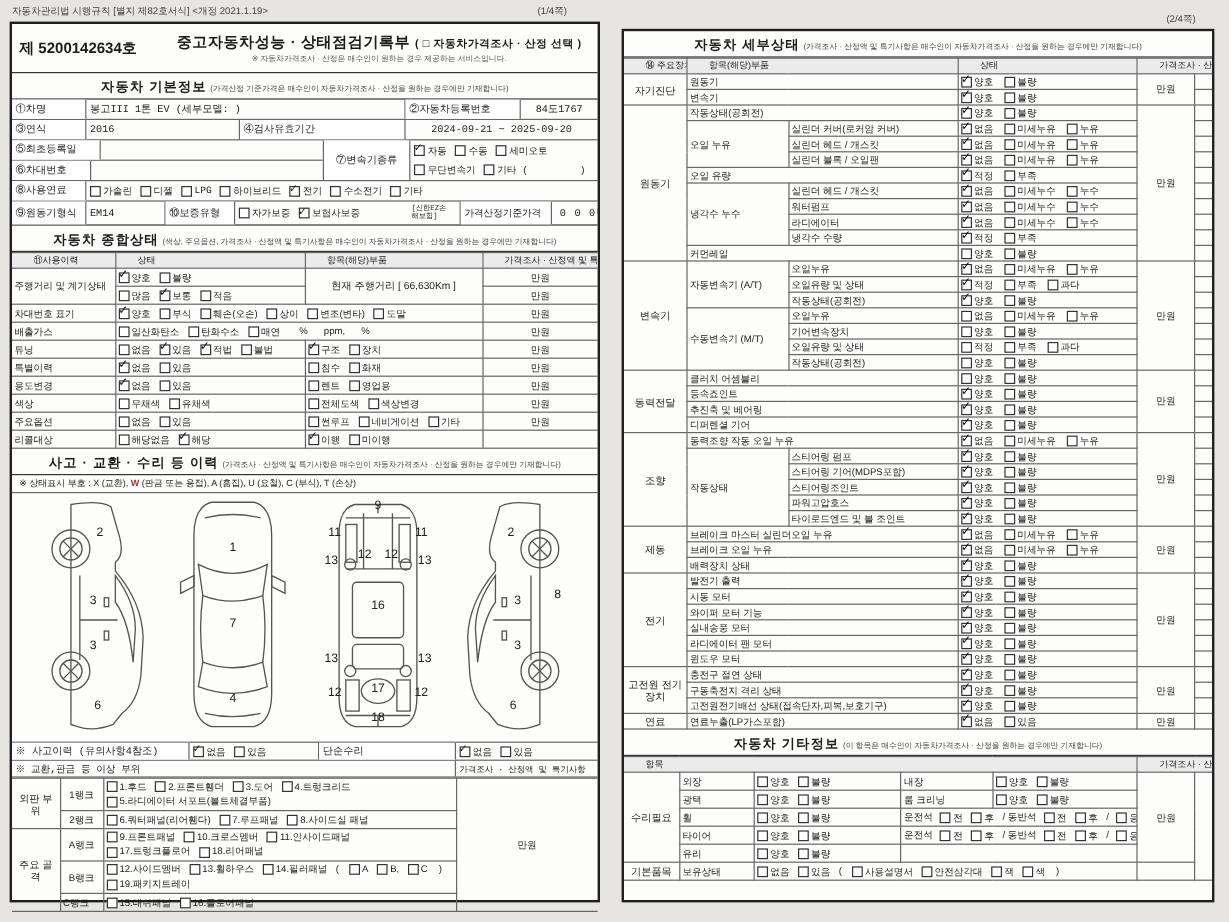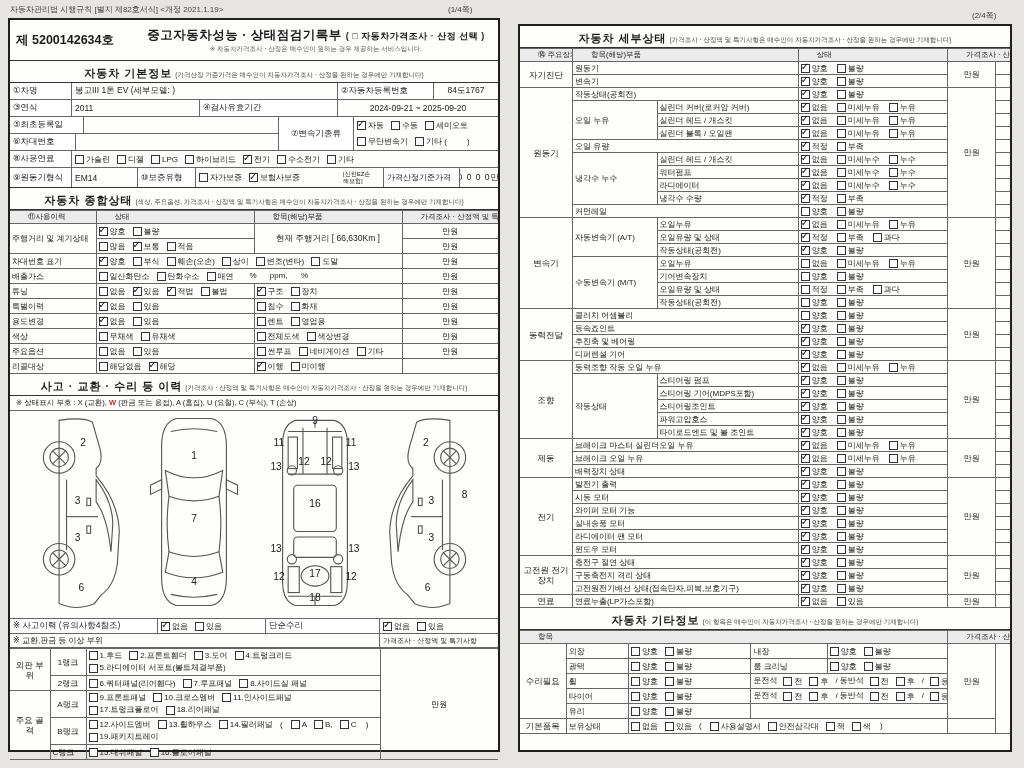--- a/index.html
+++ b/index.html
@@ -15,21 +15,21 @@
   .title-wrap{flex:1;text-align:center;}
   .doc-title{font-size:12.5px;font-weight:bold;letter-spacing:.5px;}
   .doc-title .opt{font-size:9px;font-weight:bold;}
   .doc-note{font-size:6.5px;color:#555;margin-top:1px;}
 
   .sec-h{border-bottom:1px solid #333;text-align:center;padding:2px 0 1px 0;}
   .sec-h b{font-size:11px;letter-spacing:1px;}
   .sec-h .tiny{font-size:6.5px;color:#444;margin-left:3px;}
 
   
-  .frow{display:flex;border-bottom:1px solid #666;box-sizing:border-box;}
+  .frow{display:flex;border-bottom:1px solid #666;box-sizing:border-box;font-family:Liberation Mono, monospace;}
   .frow.last{border-bottom:1.5px solid #333;}
   .fcell{border-right:1px solid #666;padding:0 3px;font-size:8.5px;display:flex;align-items:center;box-sizing:border-box;overflow:hidden;white-space:nowrap;}
   .fcell.nbr{border-right:none;}
   .fcol{display:flex;flex-direction:column;box-sizing:border-box;}
   .h17{height:17px;}
   .lbl{background:#fff;}
   .ctr{justify-content:center;text-align:center;}
 
   
   table{border-collapse:collapse;width:100%;table-layout:fixed;}
@@ -81,21 +81,21 @@
   <div class="sec-h"><b>자동차 기본정보</b><span class="tiny">(가격산정 기준가격은 매수인이 자동차가격조사 · 산정을 원하는 경우에만 기재합니다)</span></div>
 
   <div class="frow h17">
     <div class="fcell lbl" style="width:62px">①차명</div>
     <div class="fcell" style="width:266px">봉고III 1톤 EV (세부모델: )</div>
     <div class="fcell lbl" style="width:96px">②자동차등록번호</div>
     <div class="fcell nbr ctr" style="flex:1">84도1767</div>
   </div>
   <div class="frow h17">
     <div class="fcell lbl" style="width:62px">③연식</div>
-    <div class="fcell" style="width:128px">2011</div>
+    <div class="fcell" style="width:128px">2016</div>
     <div class="fcell lbl" style="width:138px">④검사유효기간</div>
     <div class="fcell nbr ctr" style="flex:1">2024-09-21 ~ 2025-09-20</div>
   </div>
   <div class="frow" style="height:34px">
     <div class="fcol" style="width:268px">
       <div class="frow h17">
         <div class="fcell lbl" style="width:74px">⑤최초등록일</div>
       </div>
       <div class="frow h17" style="border-bottom:none;">
         <div class="fcell lbl" style="width:66px">⑥차대번호</div>

